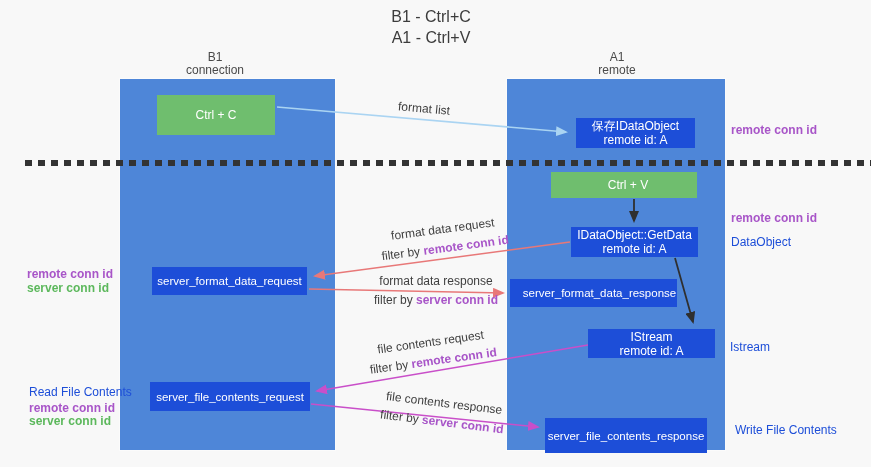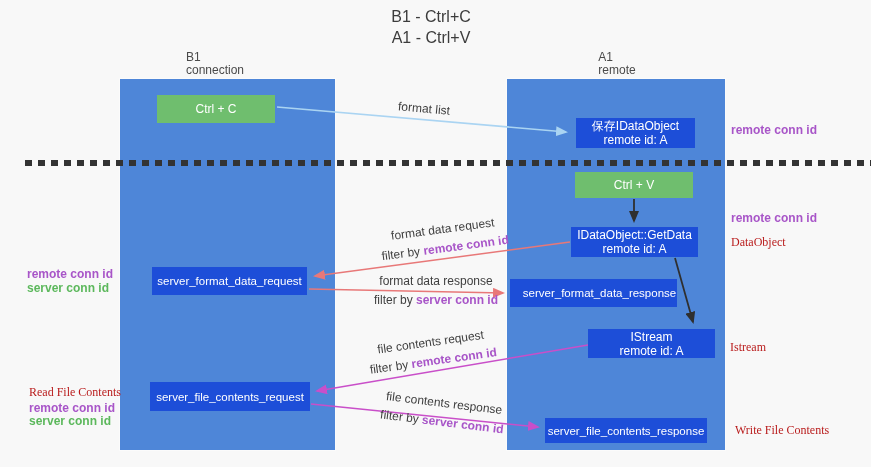--- a/index.html
+++ b/index.html
@@ -1,34 +1,34 @@
 <!DOCTYPE html>
 <html><head>
 <meta charset="utf-8">
 <style>
   html,body{margin:0;padding:0;background:#f8f8f8;}
   .canvas{position:relative;width:871px;height:467px;background:#f8f8f8;
           font-family:"Liberation Sans",sans-serif;overflow:hidden;}
   .title{position:absolute;left:431px;top:6px;transform:translateX(-50%);
          text-align:center;font-size:16px;line-height:21px;color:#3c3c3c;white-space:nowrap;}
-  .hdr{position:absolute;transform:translateX(-50%);text-align:left;
+  .hdr{position:absolute;transform:translateX(-50%);text-align:center;
        font-size:12px;line-height:13px;color:#4a4a4a;white-space:nowrap;}
   .lane{position:absolute;background:#4e86d8;outline:1px solid rgba(255,255,255,0.45);}
   .node{position:absolute;display:flex;flex-direction:column;align-items:center;
         justify-content:center;color:#fff;text-align:center;line-height:14px;
         font-size:12px;white-space:nowrap;}
   .green{background:#6fbe6e;}
   .orange{background:#1d4ed8;}
   .small{font-size:11.5px;}
   .dashline{position:absolute;left:25px;top:160px;width:846px;height:6px;
             background:repeating-linear-gradient(90deg,#333 0,#333 7px,transparent 7px,transparent 13px);}
   .ann{position:absolute;font-size:12px;white-space:nowrap;line-height:13px;}
   .purple{color:#a855c8;font-weight:bold;}
   .greentxt{color:#5cb85c;font-weight:bold;}
-  .dark{color:#b91c1c;font-family:Liberation Serif, serif;}
+  .dark{color:#1d4ed8;}
   .lbl{position:absolute;font-size:12px;color:#3f3f3f;white-space:nowrap;
        text-align:center;line-height:19px;}
   .key{font-weight:bold;color:#a855c8;}
   svg.overlay{position:absolute;left:0;top:0;pointer-events:none;}
 </style>
 </head>
 <body>
 
 <div class="canvas">
 
@@ -68,30 +68,30 @@
     </defs>
     <line x1="277" y1="107" x2="566" y2="132" stroke="#aad4f2" stroke-width="1.6" marker-end="url(#m-blue)"></line>
     <line x1="634" y1="199" x2="634" y2="221" stroke="#2f2f2f" stroke-width="1.8" marker-end="url(#m-black)"></line>
     <line x1="570" y1="242" x2="315" y2="276" stroke="#e87878" stroke-width="1.5" marker-end="url(#m-salmon)"></line>
     <line x1="309" y1="289" x2="503" y2="293" stroke="#e87878" stroke-width="1.5" marker-end="url(#m-salmon)"></line>
     <line x1="675" y1="258" x2="693" y2="322" stroke="#2f2f2f" stroke-width="1.8" marker-end="url(#m-black)"></line>
     <line x1="588" y1="345" x2="317" y2="391" stroke="#c94fc9" stroke-width="1.5" marker-end="url(#m-magenta)"></line>
     <line x1="311" y1="404" x2="538" y2="427" stroke="#c94fc9" stroke-width="1.5" marker-end="url(#m-magenta)"></line>
   </svg>
 
-  <div class="node green" style="left:157px;top:95px;width:118px;height:28px;">
+  <div class="node green" style="left:157px;top:95px;width:118px;height:40px;">
     <div>Ctrl + C</div>
   </div>
 
   <div class="node orange" style="left:576px;top:118px;width:119px;height:30px;">
     <div>保存IDataObject</div>
     <div>remote id: A</div>
   </div>
 
-  <div class="node green" style="left:575px;top:172px;width:118px;height:26px;">
+  <div class="node green" style="left:551px;top:172px;width:138px;height:26px;padding-left:8px;">
     <div>Ctrl + V</div>
   </div>
 
   <div class="node orange" style="left:571px;top:227px;width:127px;height:30px;">
     <div>IDataObject::GetData</div>
     <div>remote id: A</div>
   </div>
 
   <div class="node orange small" style="left:152px;top:267px;width:155px;height:28px;">
     <div>server_format_data_request</div>
@@ -103,21 +103,21 @@
 
   <div class="node orange" style="left:588px;top:329px;width:127px;height:29px;">
     <div>IStream</div>
     <div>remote id: A</div>
   </div>
 
   <div class="node orange small" style="left:150px;top:382px;width:160px;height:29px;">
     <div>server_file_contents_request</div>
   </div>
 
-  <div class="node orange small" style="left:545px;top:418px;width:162px;height:25px;">
+  <div class="node orange small" style="left:545px;top:418px;width:162px;height:35px;">
     <div>server_file_contents_response</div>
   </div>
 
   <div class="lbl" style="left:424px;top:109px;transform:translate(-50%,-50%) rotate(5deg);">format list</div>
 
   <div class="lbl" style="left:444px;top:239px;transform:translate(-50%,-50%) rotate(-7.5deg);">
     <div>format data request</div>
     <div><span>filter by</span> <span class="key">remote conn id</span></div>
   </div>
 

